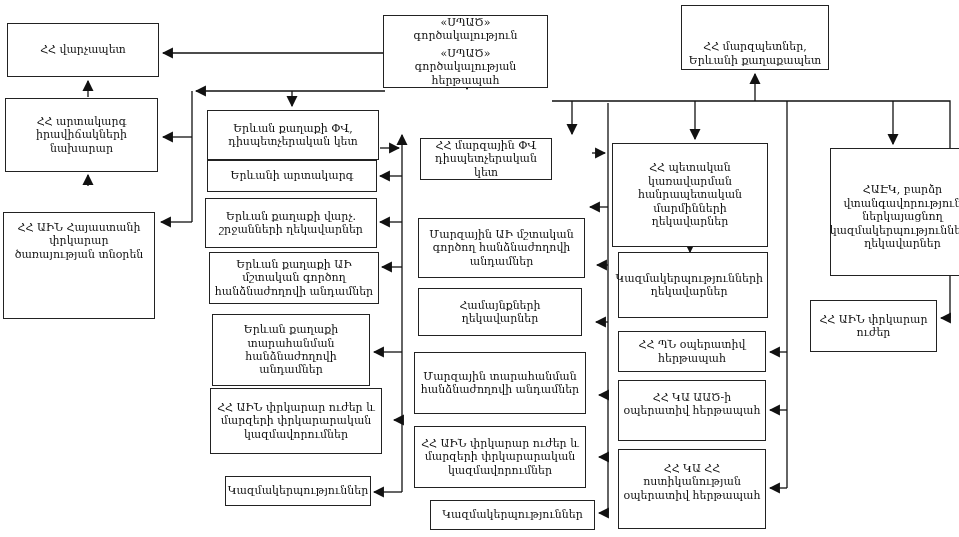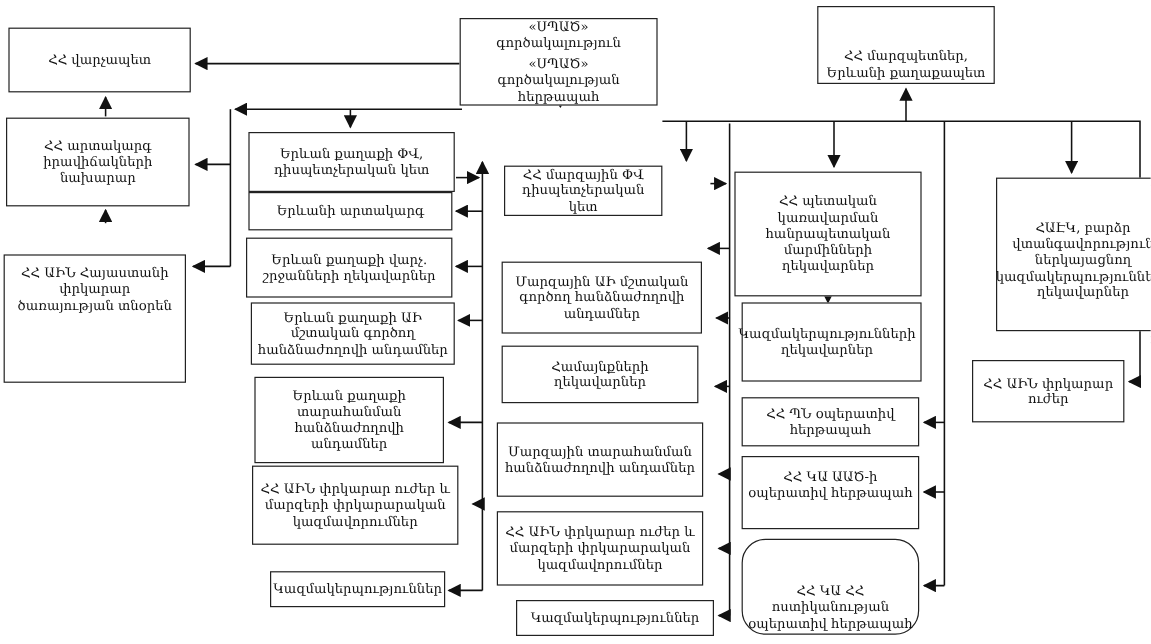--- a/index.html
+++ b/index.html
@@ -155,21 +155,21 @@
   </div>
   <div class="node stack2" style="left:618px;top:252px;width:150px;height:66px;justify-content:flex-end;">
     <span>Կազմակերպությունների ղեկավարներ</span>
   </div>
   <div class="node" style="left:618px;top:331px;width:148px;height:41px;">
     <span>ՀՀ ՊՆ օպերատիվ հերթապահ</span>
   </div>
   <div class="node" style="left:618px;top:380px;width:148px;height:61px;align-items:flex-start;padding-top:10px;">
     <span>ՀՀ ԿԱ ԱԱԾ-ի օպերատիվ հերթապահ</span>
   </div>
-  <div class="node" style="left:618px;top:449px;width:148px;height:80px;align-items:flex-end;padding-top:12px;border-radius:20px;">
+  <div class="node" style="left:618px;top:449px;width:148px;height:80px;align-items:flex-start;padding-top:12px;">
     <span>ՀՀ ԿԱ ՀՀ ոստիկանության օպերատիվ հերթապահ</span>
   </div>
 
   <div class="node stack2" style="left:830px;top:148px;width:145px;height:128px;align-items:center;padding-top:12px;">
     <span>ՀԱԷԿ, բարձր վտանգավորություն ներկայացնող կազմակերպությունների ղեկավարներ</span>
   </div>
   <div class="node" style="left:810px;top:300px;width:127px;height:52px;">
     <span>ՀՀ ԱԻՆ փրկարար ուժեր</span>
   </div>
 

